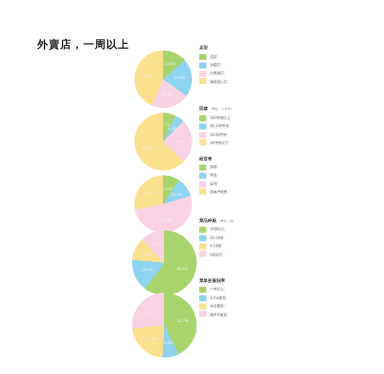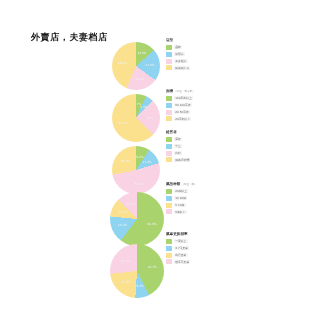--- a/index.html
+++ b/index.html
@@ -43,21 +43,21 @@
   .legend-label{
     font-size:2.8px;color:#6d6d6d;white-space:nowrap;line-height:1;
     background:#f4f4f4;padding:0.6px 1.2px;border-radius:0.5px;
   }
 </style>
 </head>
 <body>
 
 <div class="slide">
 
-  <div class="title">外賣店，夫妻档店</div>
+  <div class="title">外賣店，一周以上</div>
 
   <div id="charts-root">
       <div class="pie-wrap" style="left: 112px; top: 42px;">
         <div class="pie" style="width: 48px; height: 48px; background: conic-gradient(rgb(169, 212, 109) 0deg, rgb(169, 212, 109) 48.6deg, rgb(142, 212, 240) 48.6deg, rgb(142, 212, 240) 126deg, rgb(249, 210, 227) 126deg, rgb(249, 210, 227) 203.04deg, rgb(251, 224, 141) 203.04deg, rgb(251, 224, 141) 360deg);">
           <span class="slice-label" style="left: 29.7283px; top: 11.3133px;">13.5%</span>
           <span class="slice-label" style="left: 37.9045px; top: 23.3443px;">21.5%</span>
           <span class="slice-label" style="left: 27.7153px; top: 37.415px;">21.4%</span>
           <span class="slice-label" style="left: 10.3604px; top: 21.22px;">43.6%</span>
         </div>
       </div>

